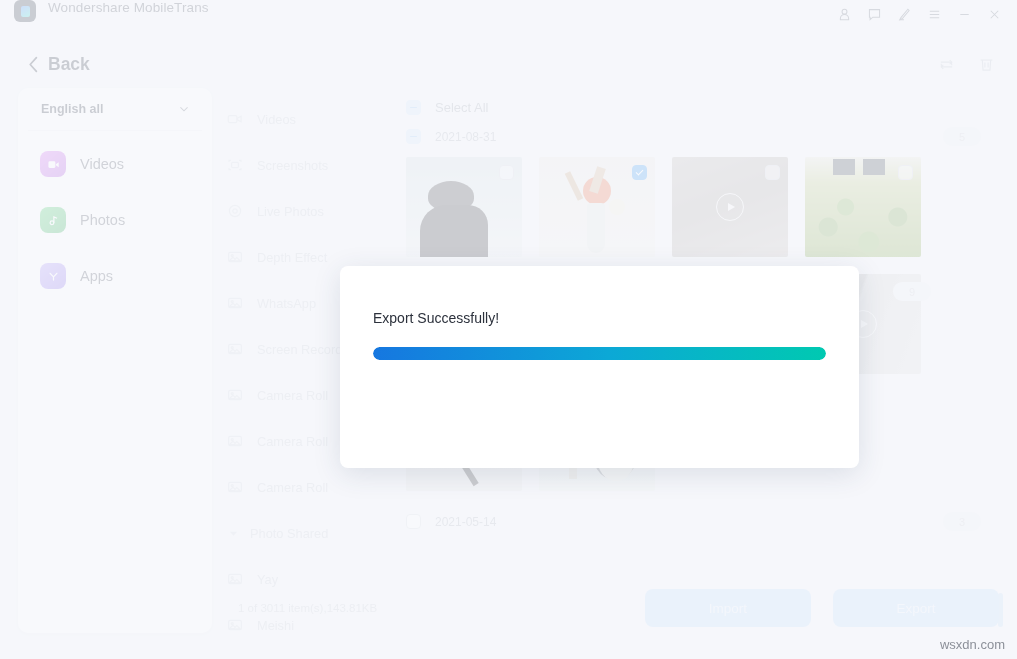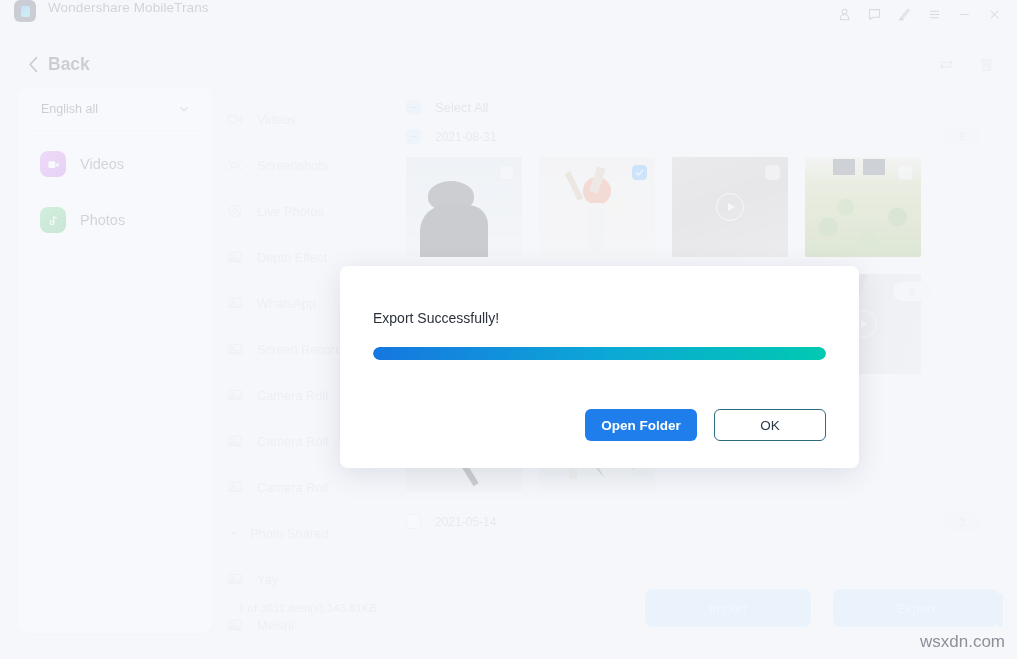--- a/index.html
+++ b/index.html
@@ -89,21 +89,21 @@
     border-radius: 10px;
     padding: 0 10px;
     box-shadow: 0 1px 4px rgba(30,40,60,.05);
   }
   .lang-select {
     height: 43px;
     display: flex; align-items: center;
     padding: 0 12px 0 13px;
     border-bottom: 1px solid #eef0f4;
     font-size: 12.5px;
-    font-weight: normal;
+    font-weight: bold;
     color: #1d2433;
   }
   .lang-select .sp { flex: 1; }
   .chev-down { color: #5d6472; display: block; }
 
   .nav-item {
     height: 46px;
     display: flex;
     align-items: center;
     gap: 14px;
@@ -326,21 +326,21 @@
     font-size: 13.5px;
     border: 1px solid #2e6b7e;
     display: flex; align-items: center; justify-content: center;
     font-family: inherit;
   }
 
   
   .watermark {
     position: absolute;
     right: 12px; bottom: 7px;
-    font-size: 17px;
+    font-size: 13px;
     color: #8c9099;
     z-index: 40;
   }
 </style>
 </head>
 <body>
 
 <div class="titlebar">
   <div class="app-logo">
     <div class="app-logo-inner"></div>
@@ -433,20 +433,28 @@
     <div class="nav-item">
       <span class="nav-icon" style="background:linear-gradient(140deg,#3ccb5f,#19a243)">
         <svg width="15" height="15" viewBox="0 0 16 16" fill="none" stroke="#fff" stroke-width="1.3">
           <circle cx="6.4" cy="10.4" r="2"></circle>
             <path d="M8.4 10.4V4.2l3.4 1.4"></path>
         </svg>
       </span>
       <span>Photos</span>
     </div>
 
+    <div class="nav-item">
+      <span class="nav-icon" style="background:linear-gradient(140deg,#a48bf7,#7b5ce8)">
+        <svg width="15" height="15" viewBox="0 0 16 16" fill="none" stroke="#fff" stroke-width="1.3" stroke-linecap="round">
+          <path d="M4.4 4.6 8 8.4l3.6-3.8M8 8.4v3.4"></path>
+        </svg>
+      </span>
+      <span>Apps</span>
+    </div>
   </div>
 
   <div class="catcol">
     <div class="cat-item">
       <span class="cat-icon">
         <svg width="18" height="18" viewBox="0 0 18 18" fill="none" stroke="currentColor" stroke-width="1.2">
           <rect x="2.3" y="5.6" width="8.6" height="7" rx="1.4"></rect>
             <path d="M11.3 8.2l3.8-2v5.6l-3.8-2z"></path>
         </svg>
       </span>
@@ -701,19 +709,15 @@
   <button class="big-btn">Export</button>
 </div>
 
 <div class="dim"></div>
 
 <div class="modal">
   <div class="modal-title">Export Successfully!</div>
   <div class="progress-track">
     <div class="progress-fill" id="progress-fill" style="width: 100%; background: linear-gradient(90deg, rgb(22, 119, 224) 0%, rgb(12, 168, 214) 52%, rgb(0, 201, 177) 100%);"></div>
   </div>
-  <div class="modal-actions">
-    <button class="btn-primary">Open Folder</button>
-    <button class="btn-secondary">OK</button>
-  </div>
 </div>
 
 <div class="watermark">wsxdn.com</div>
 
 </body></html>

